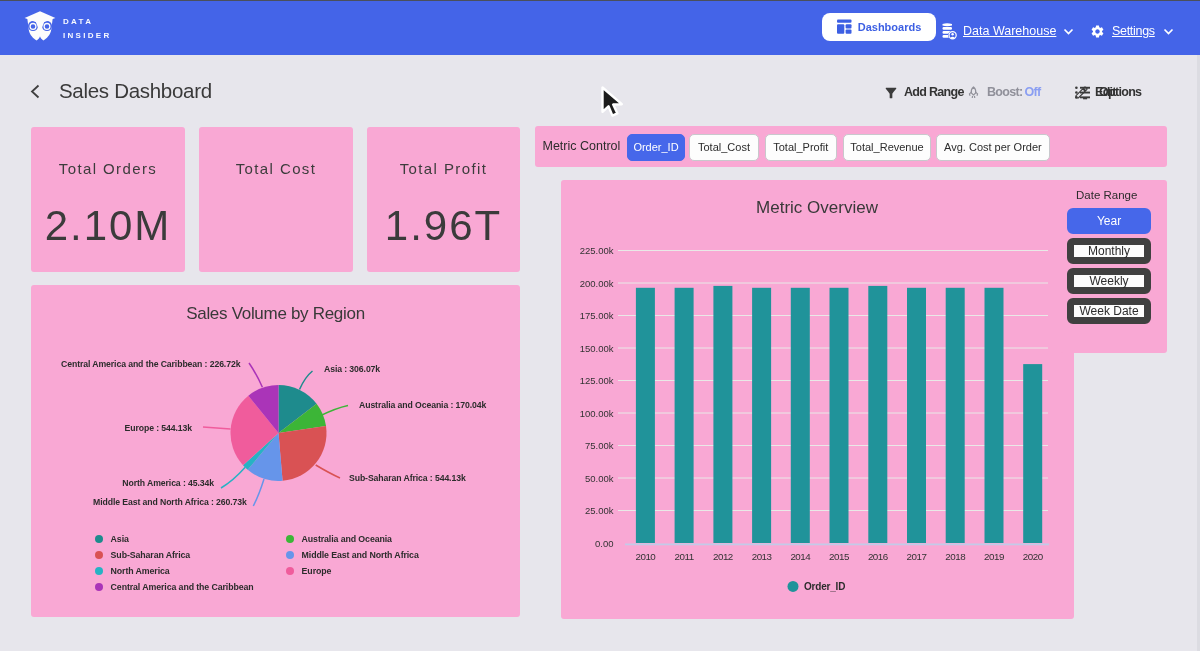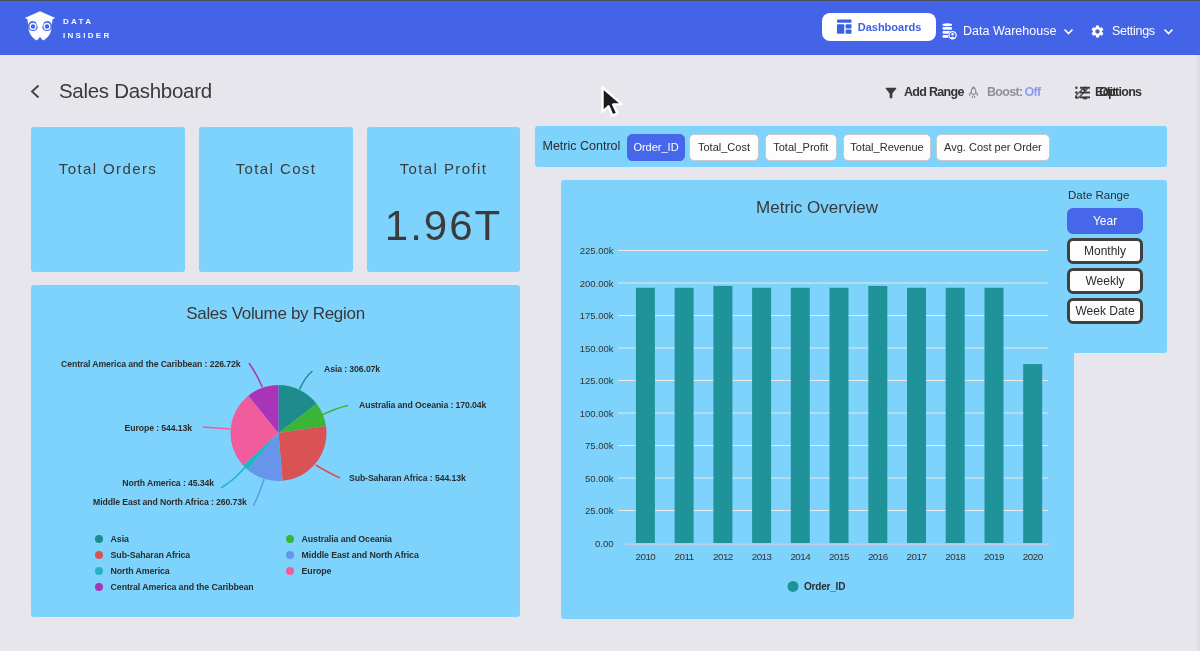--- a/index.html
+++ b/index.html
@@ -2,27 +2,27 @@
 <html><head>
 <meta charset="utf-8">
 <style>
   * { margin:0; padding:0; box-sizing:border-box; }
   html,body { width:1200px; height:651px; overflow:hidden; }
   body { font-family:"Liberation Sans", sans-serif; background:#e7e6ec; position:relative; }
   .abs { position:absolute; }
   .header { position:absolute; left:0; top:0; width:1200px; height:55px; background:#4464e8; border-top:1.5px solid #4a4f5c; }
   .logo-text { position:absolute; left:63px; top:14.5px; color:#f6f8ff; font-size:8px; font-weight:bold; letter-spacing:2.3px; line-height:14.2px; }
   .dash-btn { position:absolute; left:822px; top:13px; width:114px; height:27.5px; background:#fff; border-radius:8px; display:flex; align-items:center; justify-content:center; gap:6px; color:#3c5fe3; font-size:11px; font-weight:bold; }
-  .hdr-item { position:absolute; top:0; height:62px; display:flex; align-items:center; gap:5px; color:#fff; font-size:12.5px; }
+  .hdr-item { position:absolute; top:0; height:62px; display:flex; align-items:center; gap:5px; color:#fff; font-size:12.5px;text-decoration:underline; }
   .toolbar-item { position:absolute; top:83px; height:18px; display:flex; align-items:center; gap:8px; color:#333; font-size:12.5px; font-weight:bold; letter-spacing:-0.7px; }
-  .card { position:absolute; background:#7dd3fc; border-radius:3px; }
+  .card { position:absolute; background:#f9a8d4; border-radius:3px; }
   .stat-label { position:absolute; width:100%; text-align:center; top:33px; font-size:15px; color:#3c3c3c; letter-spacing:1.4px; }
   .stat-num { position:absolute; width:100%; text-align:center; top:74.5px; font-size:42px; color:#3b3b3b; letter-spacing:2px; }
   .mc-btn { height:27px; border-radius:5px; border:1px solid #c8c8cc; background:#fdfdfd; color:#2c2c2c; font-size:11px; display:inline-flex; align-items:center; justify-content:center; position:absolute; top:7.5px; white-space:nowrap; }
-  .dr-btn { position:absolute; left:7px; width:76px; height:26px; border-radius:6px; border:3px solid #404040; background:#fdfdfd; color:#2c2c2c; font-size:12px; display:flex; align-items:center; justify-content:center; }
+  .dr-btn { position:absolute; left:7px; width:84px; height:26px; border-radius:6px; border:7px solid #404040; background:#fdfdfd; color:#2c2c2c; font-size:12px; display:flex; align-items:center; justify-content:center; }
 </style>
 </head>
 <body>
 
 <div class="header"></div>
 <svg class="abs" style="left:24px;top:11px" width="32" height="33" viewBox="0 0 32 33">
   <path d="M3.2 6.5 L28.8 6.5 L27.3 18.5 C26.5 24 22.5 27.7 19.3 29.4 L16 26.4 L12.7 29.4 C9.5 27.7 5.5 24 4.7 18.5 Z" fill="#fcfcfc"></path>
   <circle cx="9" cy="15.1" r="5" fill="#4464e8"></circle>
   <circle cx="23" cy="15.1" r="5" fill="#4464e8"></circle>
   <circle cx="9" cy="15.4" r="2.9" fill="none" stroke="#fcfcfc" stroke-width="1.3"></circle>
@@ -105,20 +105,21 @@
 <div class="toolbar-item" style="left:1074px;gap:6px;">
   <svg width="15" height="15" viewBox="0 0 24 24" fill="none" stroke="#3b3b3b" stroke-width="1.9">
     <path d="M14.06 6.19l3.75 3.75L7 20.75H3.25V17zM16.6 3.6a1.4 1.4 0 0 1 2 0l1.8 1.8a1.4 1.4 0 0 1 0 2l-1.6 1.6-3.8-3.8z"></path>
     <path d="M14.5 21.8 H21" stroke-width="2.2"></path>
   </svg>
   <span>Edit</span>
 </div>
 
 <div class="card" style="left:31px;top:127px;width:154px;height:145px;">
   <div class="stat-label">Total Orders</div>
+  <div class="stat-num">2.10M</div>
 </div>
 <div class="card" style="left:199px;top:127px;width:154px;height:145px;">
   <div class="stat-label">Total Cost</div>
 </div>
 <div class="card" style="left:367px;top:127px;width:153px;height:145px;">
   <div class="stat-label">Total Profit</div>
   <div class="stat-num">1.96T</div>
 </div>
 
 <div class="card" style="left:535px;top:126px;width:632px;height:41px;">
@@ -178,21 +179,21 @@
   <text x="433.0" y="380" text-anchor="middle" font-size="9.8" letter-spacing="-0.5" fill="#333">2019</text>
   <rect x="462.2" y="184.1" width="19" height="178.9" fill="#20939a"></rect>
   <text x="471.7" y="380" text-anchor="middle" font-size="9.8" letter-spacing="-0.5" fill="#333">2020</text>
   </g>
   <circle cx="232" cy="406.4" r="5.5" fill="#20939a"></circle>
   <text x="243" y="410" font-size="10" font-weight="bold" letter-spacing="-0.2" fill="#2d2d2d">Order_ID</text>
 </svg>
 </div>
 
 <div class="card" style="left:1060px;top:180px;width:107px;height:173px;">
-  <div style="position:absolute;left:8px;top:9px;font-size:11.5px;color:#2c2c2c;">Date Range</div>
+  <div style="position:absolute;left:16px;top:9px;font-size:11.5px;color:#2c2c2c;">Date Range</div>
   <div class="dr-btn" style="top:28px;background:#4667ea;border-color:#4667ea;color:#fff;">Year</div>
   <div class="dr-btn" style="top:57.5px;">Monthly</div>
   <div class="dr-btn" style="top:87.5px;">Weekly</div>
   <div class="dr-btn" style="top:117.5px;">Week Date</div>
 </div>
 
 <div class="card" style="left:31px;top:285px;width:489px;height:332px;">
 <svg width="489" height="332" viewBox="0 0 489 332" style="position:absolute;left:0;top:0;">
   <text x="244.5" y="33.5" text-anchor="middle" font-size="17" letter-spacing="-0.3" fill="#393939">Sales Volume by Region</text>
   <path d="M247.5 148.0 L247.50 100.00 A48.0 48.0 0 0 1 285.60 118.81 Z" fill="#1e8b8d"></path>

